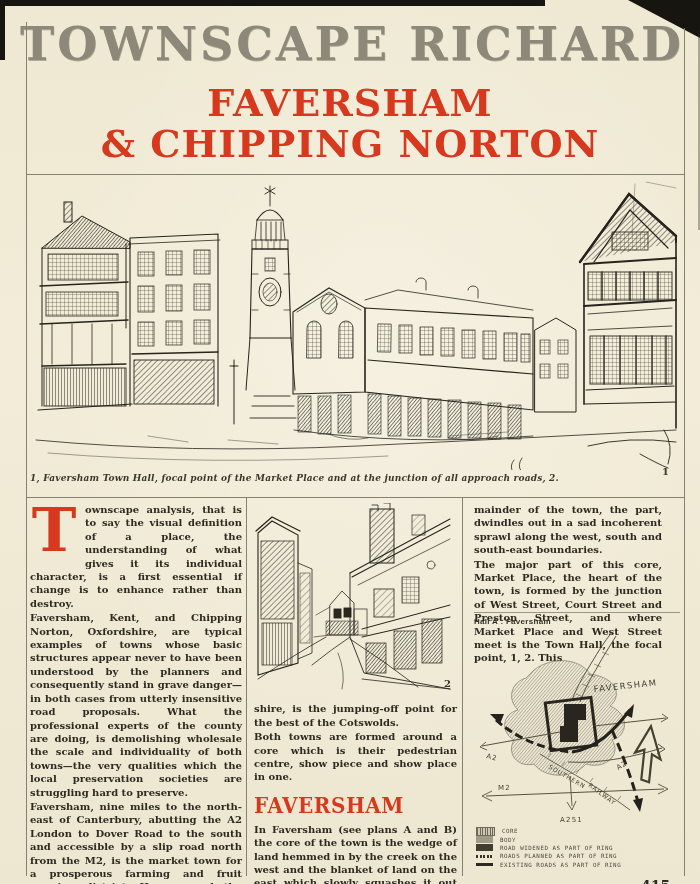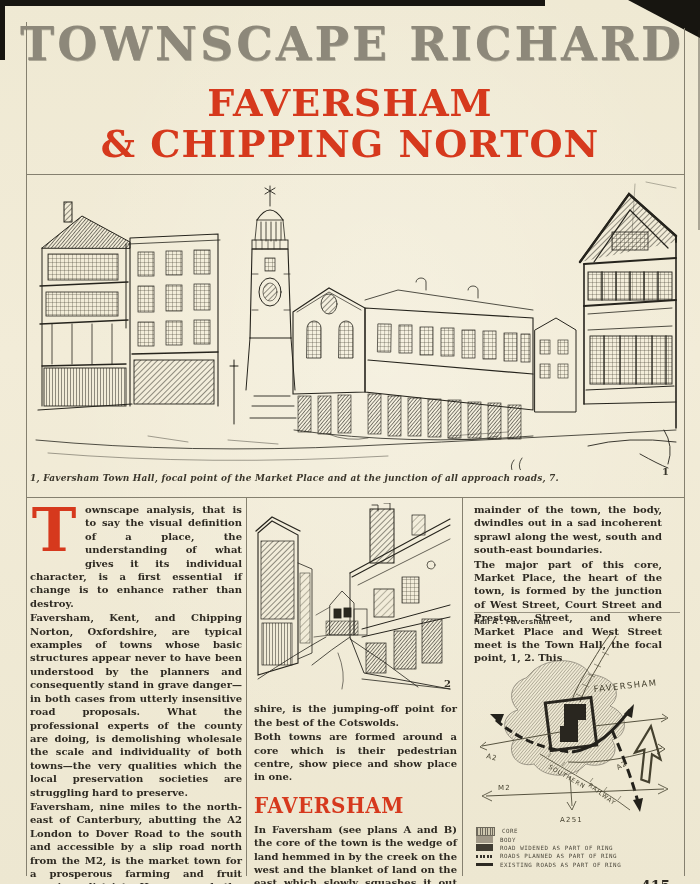--- a/index.html
+++ b/index.html
@@ -204,21 +204,21 @@
       <path d="M558,212 L646,208 M556,226 L648,224" stroke-width="1.1"></path>
 
       <path d="M607,6 L604,56 M618,4 L648,10" stroke-width="0.6" opacity="0.55"></path>
 
       <path d="M560,268 Q600,258 648,264 M612,276 Q630,286 640,290 M636,252 q10,16 4,34" stroke-width="0.9"></path>
 
       <path d="M486,282 q-5,6 -1,12 M494,280 q-5,7 -1,13" stroke-width="0.8"></path>
     </g>
   </svg>
   <div class="fig-num" style="left:662px;top:466px;">1</div>
-  <div class="caption">1, Faversham Town Hall, focal point of the Market Place and at the junction of all approach roads, 7.</div>
+  <div class="caption">1, Faversham Town Hall, focal point of the Market Place and at the junction of all approach roads, 2.</div>
 
   <div class="col col1">
     <p><span class="dropcap">T</span><span>ownscape analysis, that is to say the visual definition of a place, the understanding of what gives it its individual character, is a first essential if change is to enhance rather than destroy.</span></p>
     <p>Faversham, Kent, and Chipping Norton, Oxfordshire, are typical examples of towns whose basic structures appear never to have been understood by the planners and consequently stand in grave danger—in both cases from utterly insensitive road proposals. What the professional experts of the county are doing, is demolishing wholesale the scale and individuality of both towns—the very qualities which the local preservation societies are struggling hard to preserve.</p>
     <p>Faversham, nine miles to the north-east of Canterbury, abutting the A2 London to Dover Road to the south and accessible by a slip road north from the M2, is the market town for a prosperous farming and fruit growing district. Hung round the neck of a navigable creek of the Swale, it is also busy in fertilizers and timber, shipbuilding and petroleum. It has a population of 13,500.</p>
 
   </div>
 
   <div class="col col2">
     <div class="fig2wrap">
@@ -260,21 +260,21 @@
       </svg>
       <div class="fig-num" style="right:6px;bottom:4px;position:absolute;">2</div>
     </div>
     <p>shire, is the jumping-off point for the best of the Cotswolds.</p>
     <p>Both towns are formed around a core which is their pedestrian centre, show piece and show place in one.</p>
     <div class="subhead">FAVERSHAM</div>
     <p>In Faversham (see plans A and B) the core of the town is the wedge of land hemmed in by the creek on the west and the blanket of land on the east which slowly squashes it out till creek and land meet to the north. The re-</p>
   </div>
 
   <div class="col col3">
-    <p>mainder of the town, the body, dwindles out in a sad incoherent sprawl along the west, south and south-east boundaries.</p>
+    <p>mainder of the town, the part, dwindles out in a sad incoherent sprawl along the west, south and south-east boundaries.</p>
     <p>The major part of this core, Market Place, the heart of the town, is formed by the junction of West Street, Court Street and Preston Street, and where Market Place and West Street meet is the Town Hall, the focal point, 1, 2. This</p>
   </div>
 
   <div class="plan-label">Hall A : Faversham</div>
   <svg class="plan-svg" width="210" height="198" viewBox="0 0 210 198">
     <defs>
       <pattern id="pf" width="2.4" height="2.4" patternUnits="userSpaceOnUse" patternTransform="rotate(40)">
         <line x1="0" y1="0" x2="0" y2="2.4" stroke="#5d5949" stroke-width="0.7"></line>
       </pattern>
     </defs>

